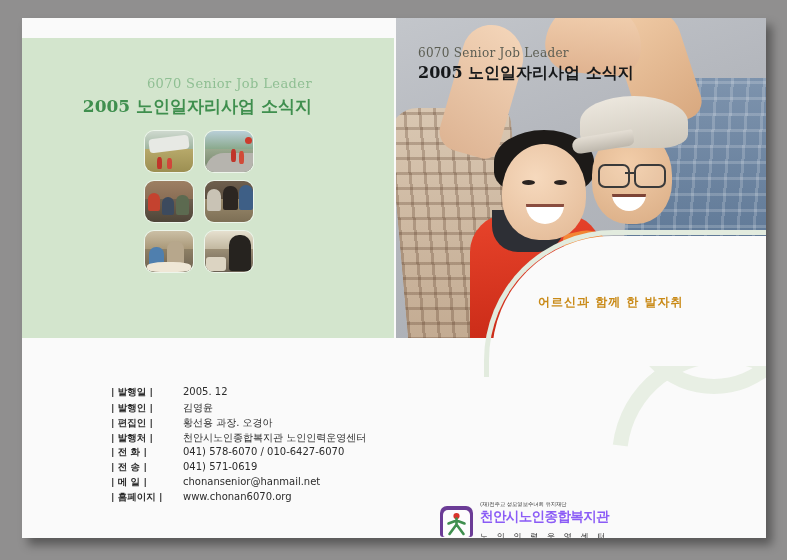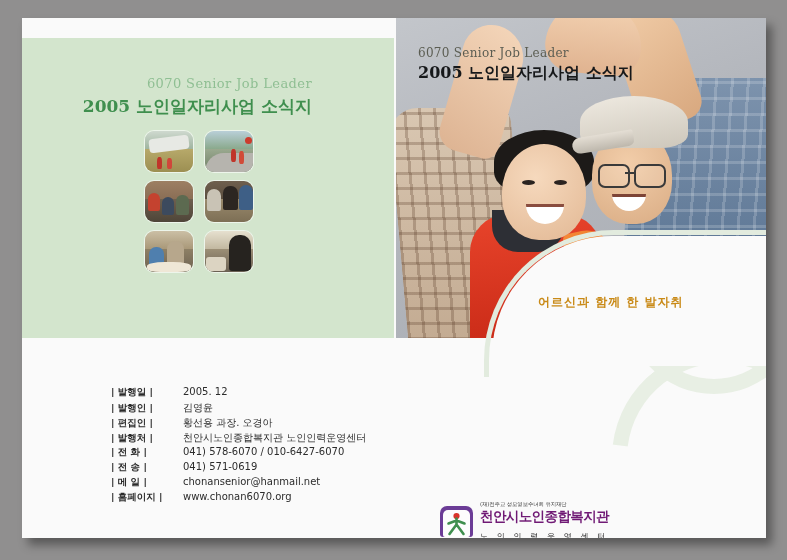--- a/index.html
+++ b/index.html
@@ -352,21 +352,21 @@
   #logo-text { line-height: 1.05; }
   .logo-sup {
     font-size: 5.4px;
     color: #3b3b3b;
     letter-spacing: -.1px;
     white-space: nowrap;
   }
   .logo-main {
     font-size: 13.5px;
     font-weight: bold;
-    color: #701a75;
+    color: #8b5cf6;
     letter-spacing: -.6px;
     white-space: nowrap;
     margin-top: 1px;
   }
   .logo-sub {
     font-size: 8px;
     color: #2b2b2b;
     letter-spacing: 3.1px;
     white-space: nowrap;
     margin-top: 10px;

